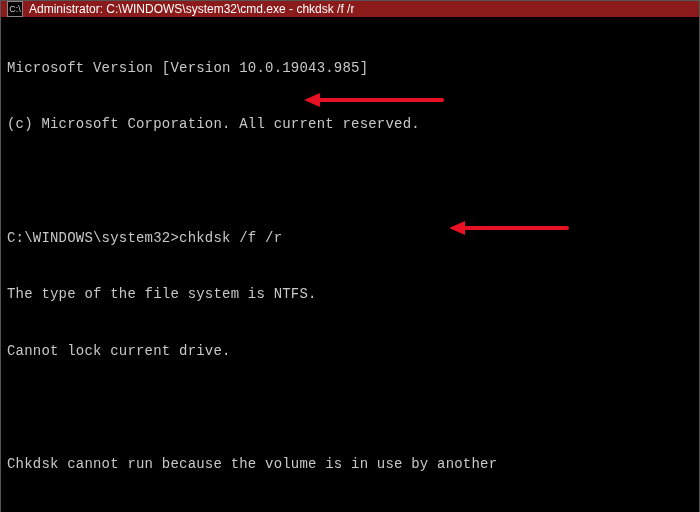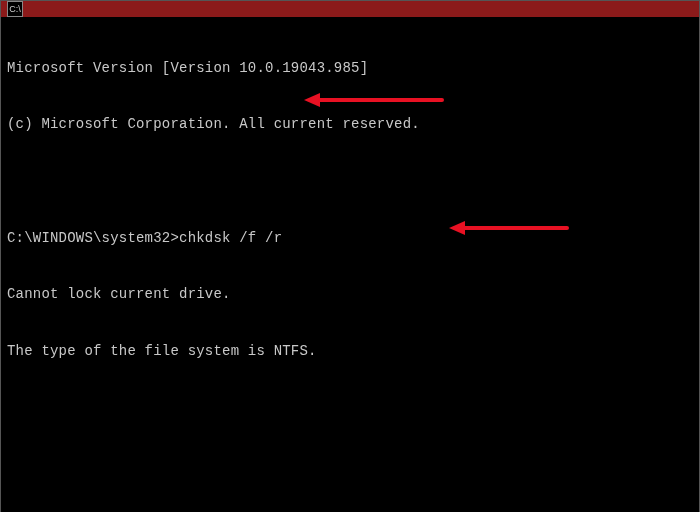--- a/index.html
+++ b/index.html
@@ -88,30 +88,32 @@
     .arrow2 { top: 204px; left: 448px; width: 120px; }
   </style>
 </head>
 <body>
 
 <div class="window">
   <div class="titlebar">
     <div class="icon-wrap">
       <span>C:\</span>
     </div>
+    <div class="title-text">Administrator: C:\WINDOWS\system32\cmd.exe - chkdsk  /f /r</div>
   </div>
 
   <div class="terminal">
     <span class="line">Microsoft Version [Version 10.0.19043.985]</span>
     <span class="line">(c) Microsoft Corporation. All current reserved.</span>
     <span class="line"> </span>
     <span class="line"><span class="prompt">C:\WINDOWS\system32&gt;</span><span class="cmd">chkdsk /f /r</span></span>
+    <span class="line">The type of the file system is NTFS.</span>
     <span class="line">Cannot lock current drive.</span>
-    <span class="line">The type of the file system is NTFS.</span>
     <span class="line"> </span>
+    <span class="line">Chkdsk cannot run because the volume is in use by another</span>
     
     
 
     <div class="arrow arrow1">
       <div class="head"></div><div class="shaft"></div>
     </div>
     <div class="arrow arrow2">
       <div class="head"></div><div class="shaft"></div>
     </div>
   </div>

